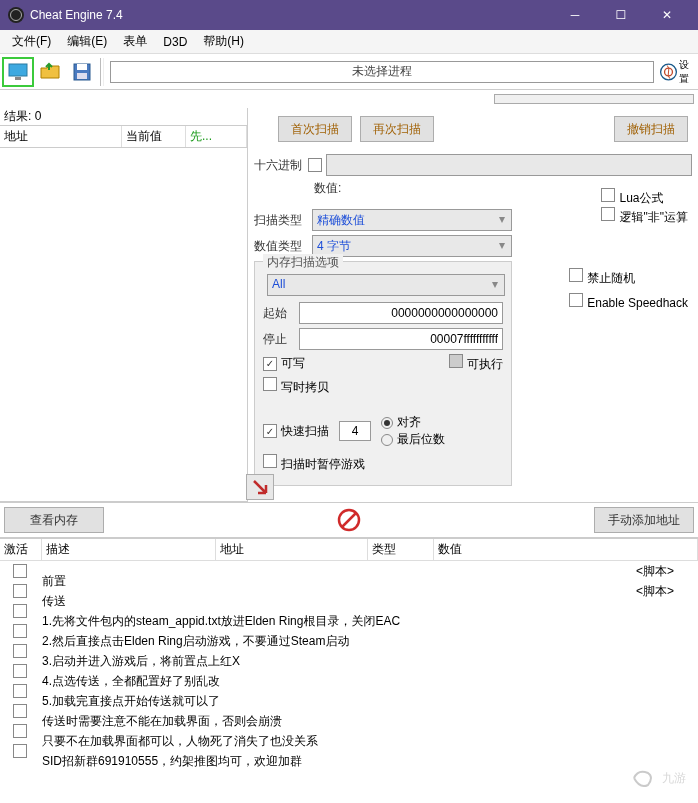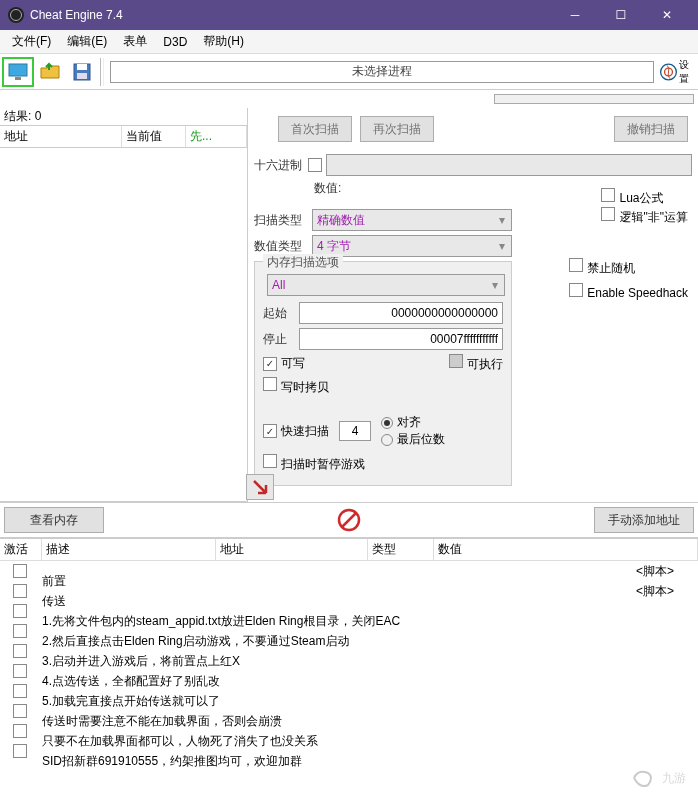--- a/index.html
+++ b/index.html
@@ -31,36 +31,36 @@
 .resbar { height: 18px; padding: 0 4px; border-bottom: 1px solid #ccc; }
 .headers { display: flex; border-bottom: 1px solid #ccc; background: #fff; height: 22px; }
 .hcell { border-right: 1px solid #ddd; padding: 2px 4px; display: flex; align-items: center; }
 .hcell.addr { width: 122px; }
 .hcell.cur { width: 64px; }
 .hcell.prev { flex: 1; color: #1a9a1a; }
 .listbody { flex: 1; background: #fff; border-bottom: 1px solid #ccc; }
 
 .rightcol { flex: 1; padding: 4px 6px; position: relative; }
 .btnrow { display: flex; gap: 8px; margin: 4px 0 12px 24px; }
-.btn { height: 26px; padding: 0 12px; border: 1px solid #adadad; background: #e1e1e1; color: #737373; cursor: pointer; display: flex; align-items: center; }
+.btn { height: 26px; padding: 0 12px; border: 1px solid #adadad; background: #e1e1e1; color: #a16207; cursor: pointer; display: flex; align-items: center; }
 .btn.last { margin-left: auto; margin-right: 4px; }
 .lblrow { display: flex; align-items: center; margin: 4px 0; }
 .lbl { color: #333; margin-right: 6px; }
 .input { height: 22px; border: 1px solid #999; background: #fff; flex: 1; padding: 0 4px; }
 .input.dim { background: #e8e8e8; color: #888; }
 .check { width: 14px; height: 14px; border: 1px solid #888; background: #fff; display: inline-flex; align-items: center; justify-content: center; margin-right: 4px; }
 .check.on::after { content: '✓'; color: #333; font-size: 10px; }
 .radio { width: 12px; height: 12px; border: 1px solid #888; border-radius: 50%; display: inline-flex; align-items: center; justify-content: center; margin-right: 4px; }
 .radio.on::after { content: ''; width: 6px; height: 6px; background: #333; border-radius: 50%; }
-.select { height: 22px; border: 1px solid #999; background: #e8e8e8; padding: 2px 4px; display: flex; align-items: center; position: relative; cursor: pointer; color: #a21caf; }
+.select { height: 22px; border: 1px solid #999; background: #e8e8e8; padding: 2px 4px; display: flex; position: relative; cursor: pointer; color: #1d4ed8; }
 .select::after { content: '▾'; position: absolute; right: 6px; color: #888; }
 .grp { border: 1px solid #ccc; padding: 6px 8px 8px; margin-top: 4px; position: relative; }
 .grp .legend { position: absolute; top: -8px; left: 8px; background: #f0f0f0; padding: 0 4px; color: #555; }
 .sidechecks { position: absolute; right: 10px; top: 80px; display: flex; flex-direction: column; }
-.sidechecks2 { position: absolute; right: 10px; top: 150px; display: flex; flex-direction: column; gap: 6px; }
+.sidechecks2 { position: absolute; right: 10px; top: 160px; display: flex; flex-direction: column; gap: 6px; }
 .memopt { background: #f0f0f0; padding-bottom: 8px; }
 .numsmall { width: 32px; height: 20px; border: 1px solid #999; text-align: center; }
 
 .arrowbtn { position: absolute; left: -2px; bottom: 2px; width: 28px; height: 26px; border: 1px solid #adadad; background: #e8e8e8; display: flex; align-items: center; justify-content: center; cursor: pointer; }
 .arrowbtn svg { width:16px; height:16px;}
 
 .botbtns { display: flex; align-items: center; padding: 4px; border-top: 1px solid #ccc; border-bottom: 1px solid #ccc; height: 36px; }
 .botbtns .lbtn { width: 100px; }
 .botbtns .mid-icon { flex: 1; display: flex; justify-content: center; }
 .botbtns .rbtn { width: 100px; }

